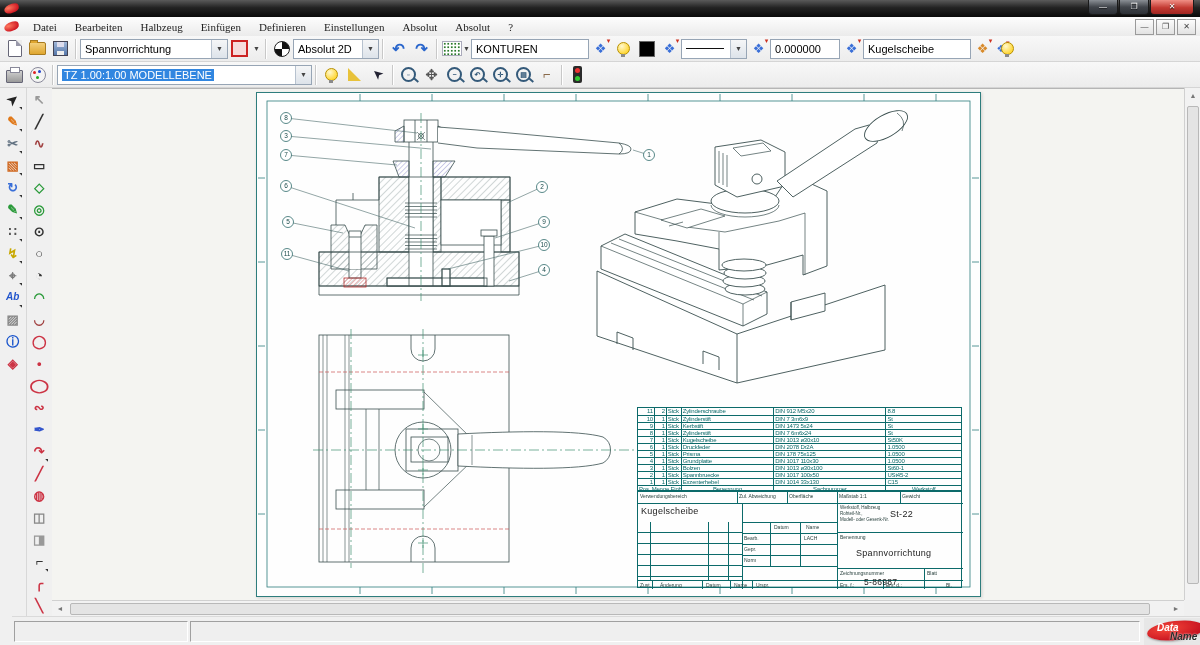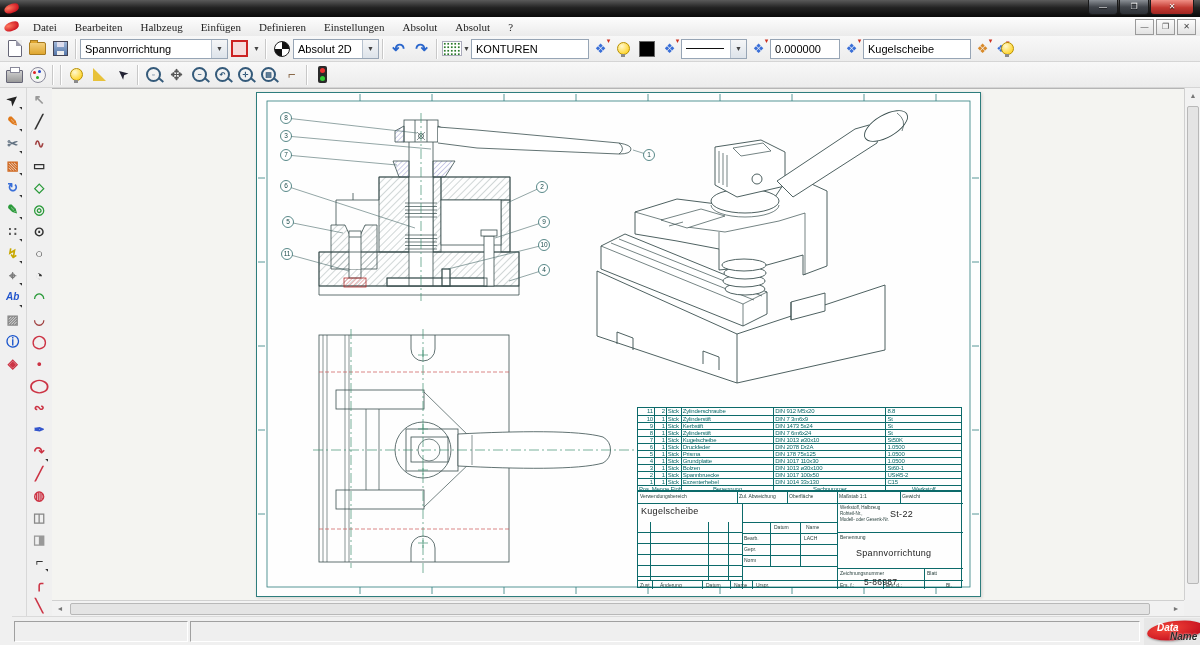--- a/index.html
+++ b/index.html
@@ -248,20 +248,24 @@
       <span class="i-printer"></span>
     </div>
   <div class="tbtn">
     <span class="i-palette">
       <i style="left:2px;top:3px;background:#d22;"></i>
         <i style="left:7px;top:2px;background:#24c;"></i>
         <i style="left:5px;top:8px;background:#2a2;"></i>
     </span>
   </div>
   <div class="sep"></div>
+  <div class="combo" style="width:255px;">
+    <span class="sel">TZ 1.00:1.00 MODELLEBENE</span>
+    <span class="arrow">▼</span>
+  </div>
   <div class="sep"></div>
   <div class="tbtn">
       <span class="i-bulb"></span>
     </div>
   <div class="tbtn">
       <span class="i-setsq"></span>
     </div>
   <div class="tbtn">
       <span class="glyph" style="color:#223;transform:rotate(-140deg);">➤</span>
     </div>

